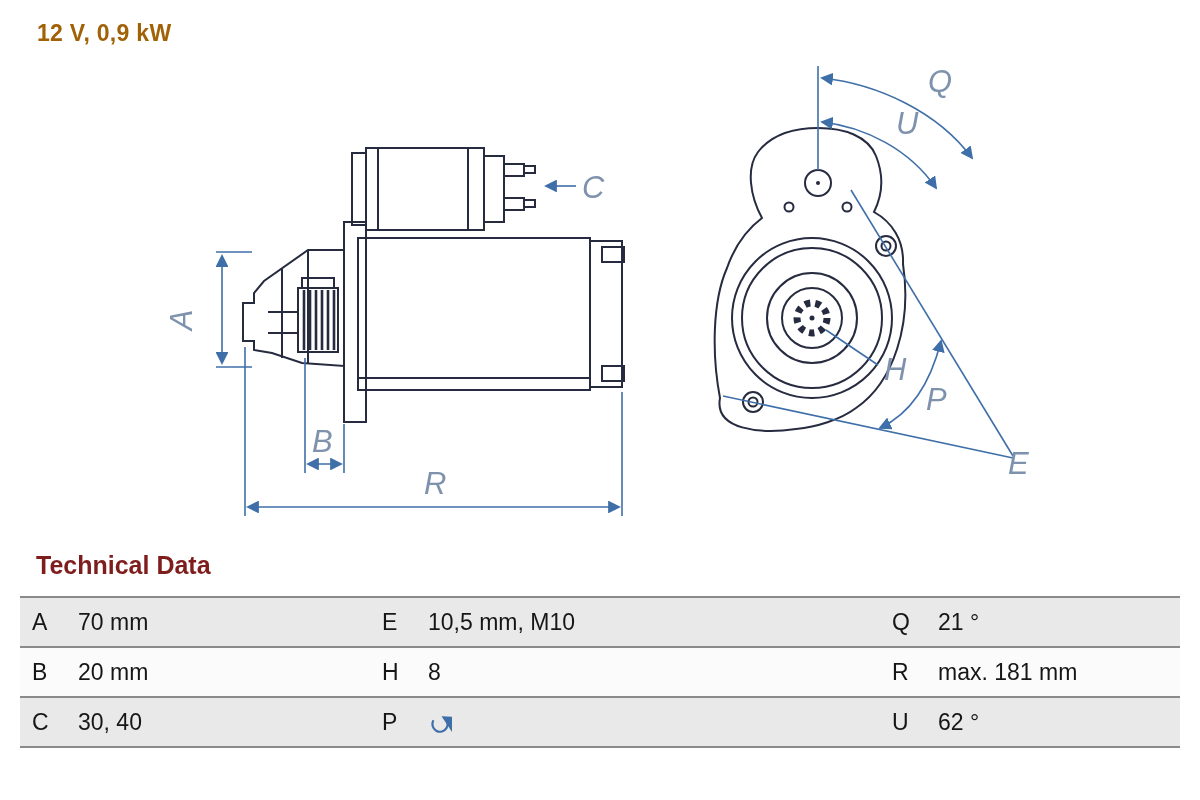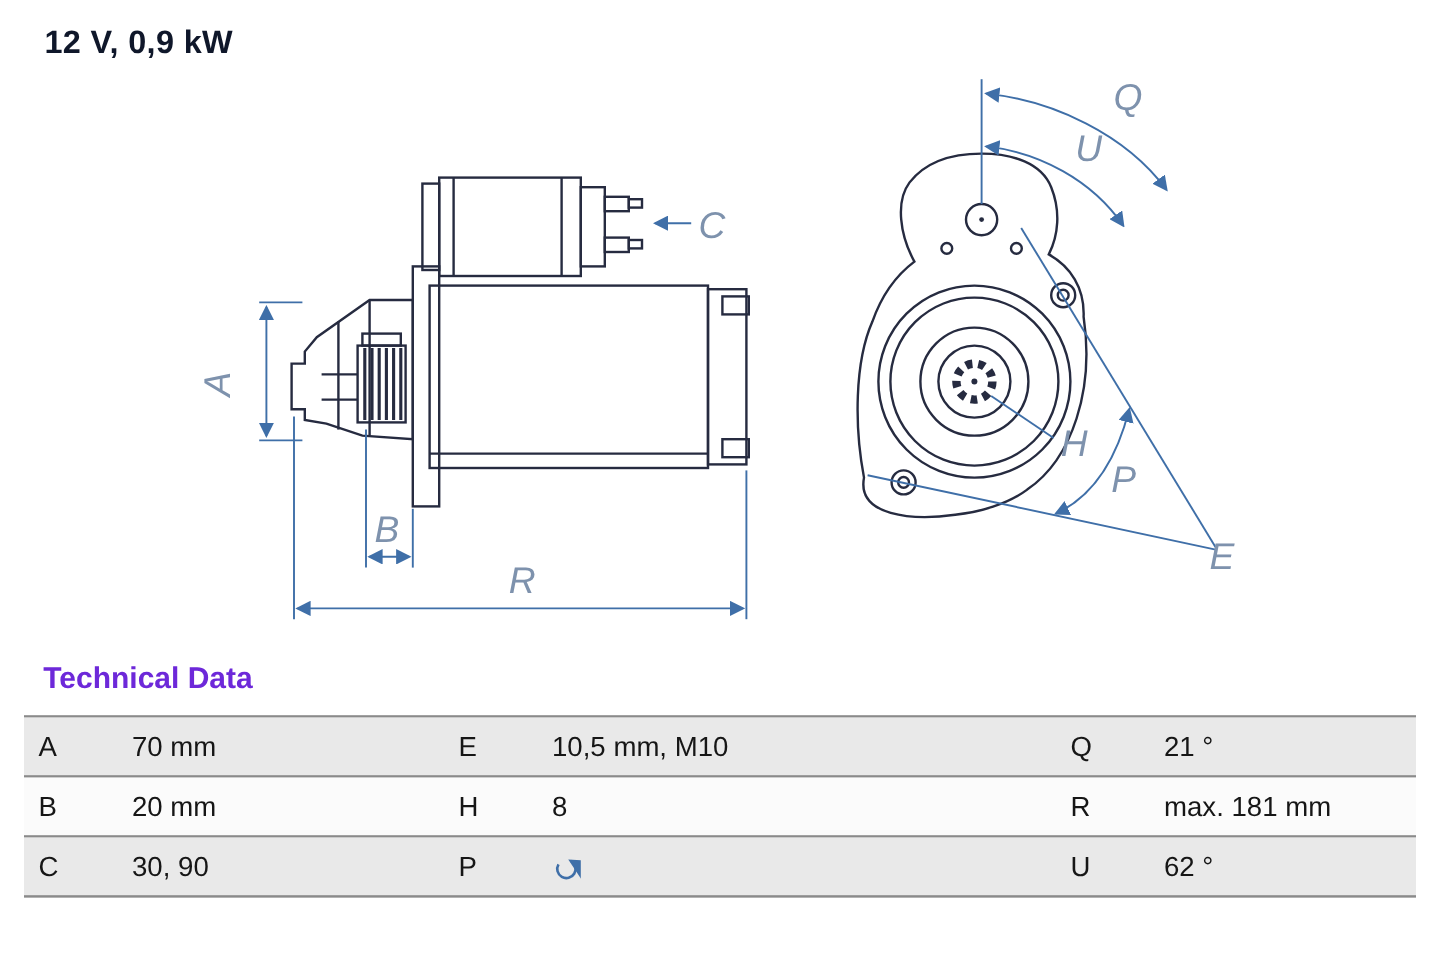--- a/index.html
+++ b/index.html
@@ -1,40 +1,40 @@
 <!DOCTYPE html>
 <html><head>
 <meta charset="utf-8">
 <style>
   html,body{margin:0;padding:0;background:#fff;}
   .page{
     position:relative;width:1200px;height:800px;background:#ffffff;
     font-family:"Liberation Sans", sans-serif;overflow:hidden;color:#111;
   }
   .title{
-    position:absolute;left:37px;top:20px;font-size:27px;font-weight:700;color:#0f172a;
+    position:absolute;left:37px;top:20px;font-size:23px;font-weight:700;color:#a16207;
     letter-spacing:.3px;
   }
   .drawing{position:absolute;left:0;top:0;}
   .section-heading{
-    position:absolute;left:36px;top:551px;font-size:25px;font-weight:700;color:#6d28d9;
+    position:absolute;left:36px;top:551px;font-size:25px;font-weight:700;color:#7f1d1d;
   }
   .spec-table{
     position:absolute;left:20px;top:596px;width:1160px;
     border-top:2px solid #8a8a8a;
   }
   .row{
     display:grid;grid-template-columns:350px 510px 300px;
     height:48px;align-items:center;border-bottom:2px solid #8a8a8a;
   }
   .row.shade{background:#e9e9e9;}
   .row.light{background:#fbfbfb;}
   .cell{display:flex;align-items:center;padding-left:12px;font-size:23px;color:#161616;}
   .cell .lt{width:46px;flex:0 0 46px;}
-  .cell .val{white-space:nowrap;margin-left:32px;}
+  .cell .val{white-space:nowrap;}
   .rot-icon{display:inline-block;vertical-align:middle;}
   text.dim{font-size:31px;font-style:italic;fill:#7e92ad;font-family:"Liberation Sans",sans-serif;}
 </style>
 </head>
 <body>
 
 <div class="page">
 
   <div class="title">12 V, 0,9 kW</div>
 
@@ -171,21 +171,21 @@
       </div>
       <div class="cell">
         <span class="lt">R</span>
         <span class="val">max. 181 mm</span>
       </div>
     </div>
 
     <div class="row shade">
       <div class="cell">
         <span class="lt">C</span>
-        <span class="val">30, 90</span>
+        <span class="val">30, 40</span>
       </div>
       <div class="cell">
         <span class="lt">P</span>
         <span class="val">
           <svg class="rot-icon" width="24" height="24" viewBox="0 0 20 22">
             <path d="M3.94,8.5 A7,7 0 1 0 13.5,5.94" fill="none" stroke="#3f6fa8" stroke-width="2" marker-end="url(#arr)"></path>
           </svg>
         </span>
       </div>
       <div class="cell">

